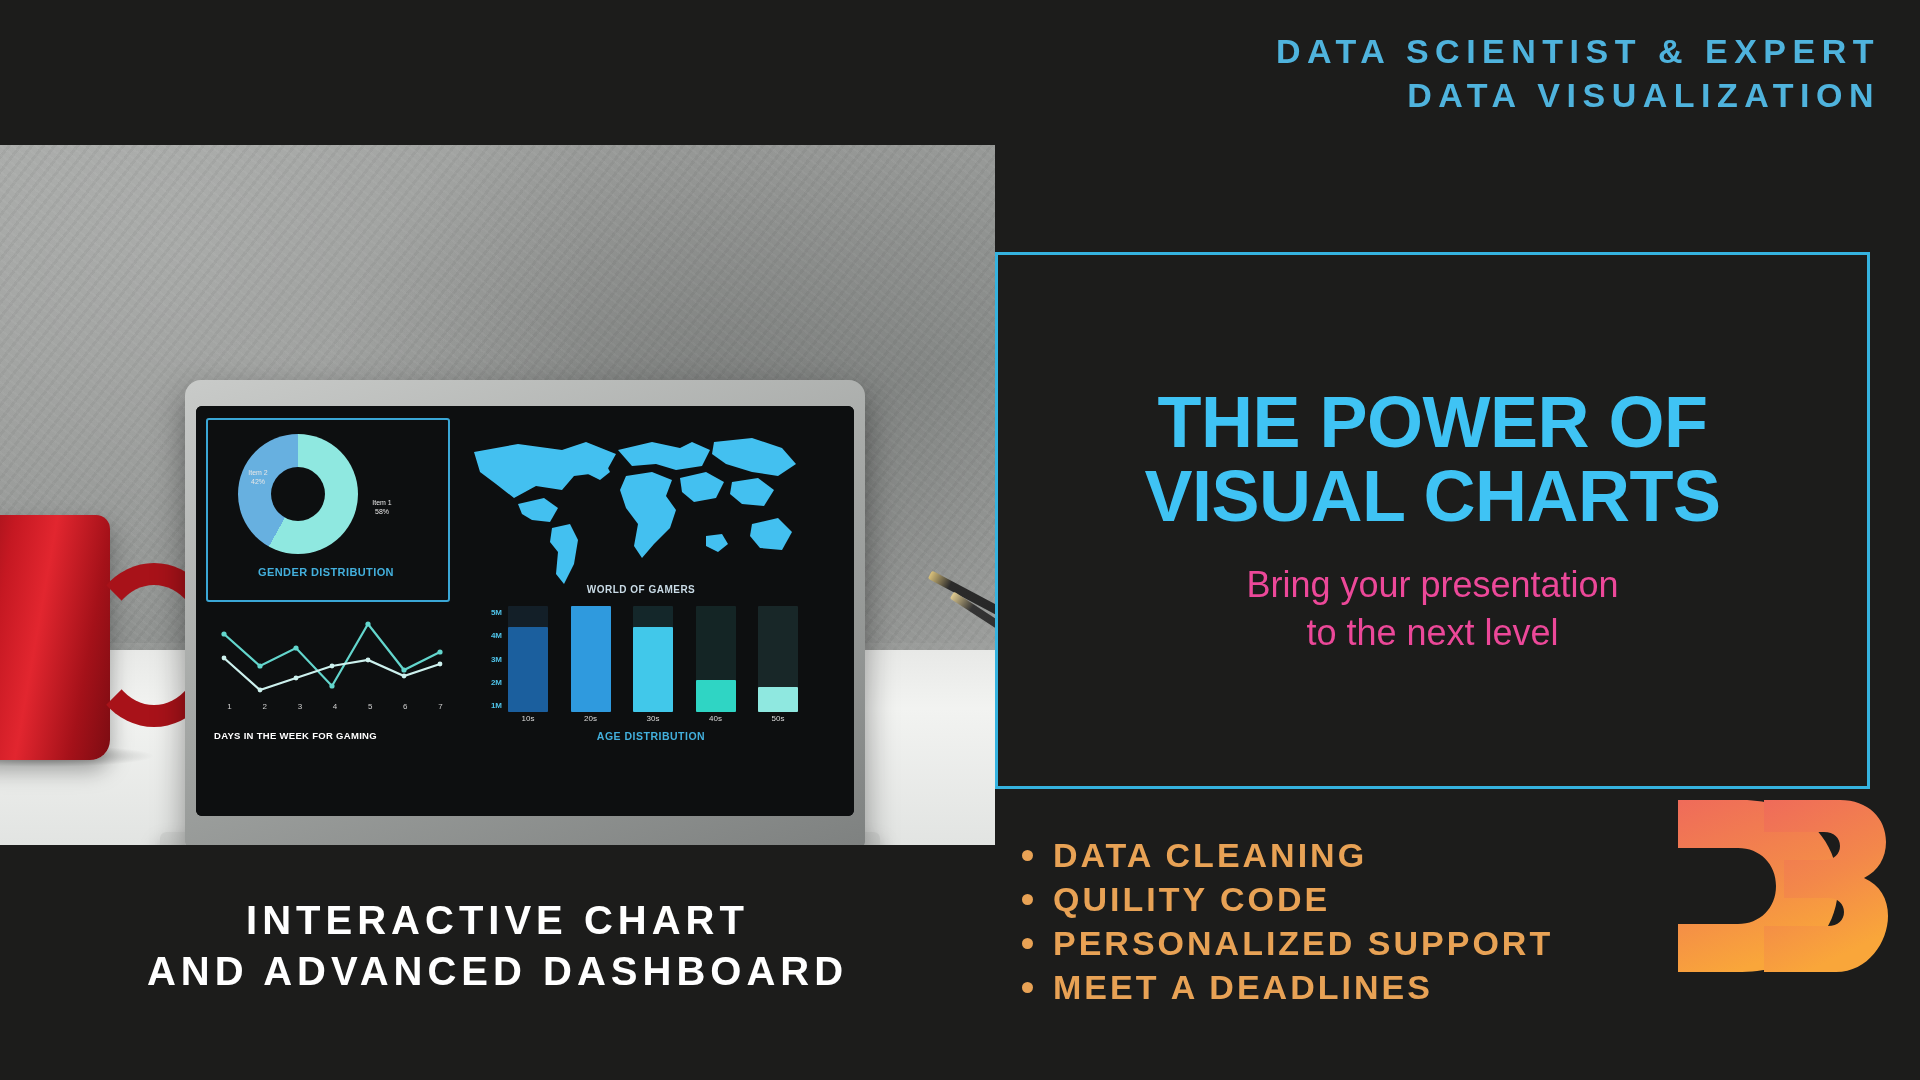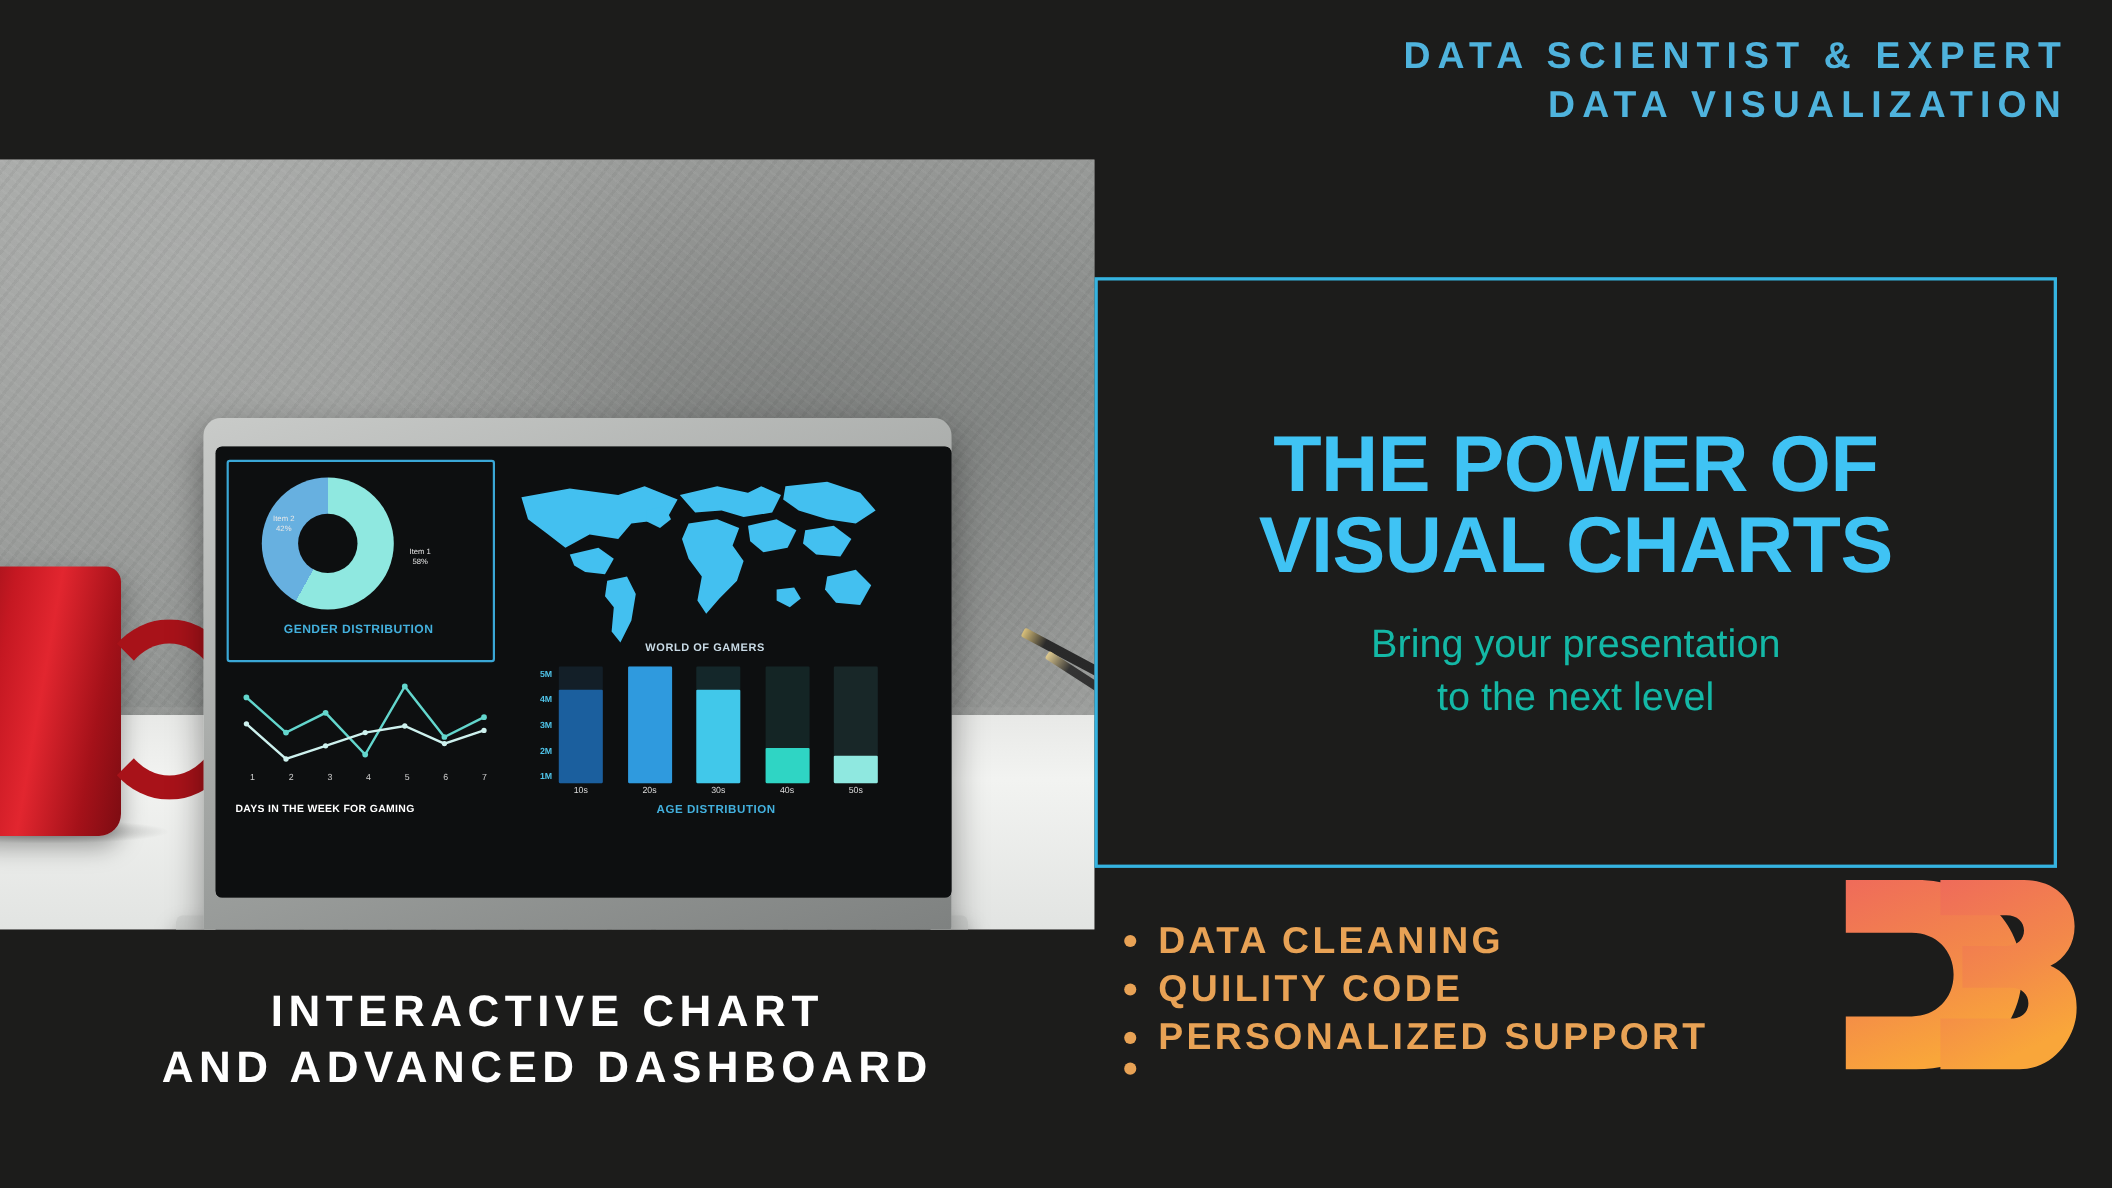--- a/index.html
+++ b/index.html
@@ -55,21 +55,21 @@
       background:linear-gradient(90deg,#e0cb90 0%,#343434 14%,#222 100%);
       transform:rotate(33deg);border-radius:2px;}
 
   
   .laptop{position:absolute;left:160px;top:235px;width:720px;height:520px;}
   .lid{position:absolute;left:25px;top:0;width:680px;height:468px;
     background:linear-gradient(160deg,#c9cbc9,#9fa2a0 55%,#7e8180);
     border-radius:16px 16px 6px 6px;padding:14px 14px 30px 14px;box-sizing:border-box;
     box-shadow:0 14px 32px rgba(0,0,0,.40);}
   .screen{position:absolute;left:36px;top:26px;width:658px;height:410px;
-    background:#0b0c0c;border-radius:6px;overflow:hidden;padding-left:11px;}
+    background:#0b0c0c;border-radius:6px;overflow:hidden;}
   .base{position:absolute;left:0;top:452px;width:720px;height:78px;
     background:linear-gradient(180deg,#cfd1cf,#b1b4b2 40%,#94` 100%);
     background:linear-gradient(180deg,#d3d5d3,#b6b9b7 45%,#9a9d9b 100%);
     border-radius:6px 6px 14px 14px;
     box-shadow:0 12px 20px rgba(0,0,0,.35);}
   .keys{position:absolute;left:36px;top:458px;width:650px;height:36px;
     background:linear-gradient(180deg,#1d1f1e,#2a2c2b);border-radius:3px;
     background-image:repeating-linear-gradient(90deg,#222 0 36px,#111 36px 40px);}
 
   
@@ -118,21 +118,21 @@
   .eyebrow{position:absolute;left:1000px;top:30px;width:880px;text-align:right;
     color:#4fb3dd;font-size:34px;font-weight:700;letter-spacing:6.5px;line-height:1.28;}
   .eyebrow div{white-space:nowrap;}
 
   .hero{position:absolute;left:995px;top:252px;width:875px;height:537px;
     border:3px solid #35b3e0;box-sizing:border-box;}
   .hero-inner{position:absolute;left:0;top:0;width:100%;height:100%;
     display:flex;flex-direction:column;align-items:center;justify-content:center;}
   .hero h1{margin:0;color:#3fc3f4;font-size:72px;line-height:1.03;font-weight:bold;
     text-align:center;letter-spacing:-.5px;}
-  .hero p{margin:28px 0 0 0;color:#14b8a6;font-size:36px;line-height:1.32;
+  .hero p{margin:28px 0 0 0;color:#ec4899;font-size:36px;line-height:1.32;
     text-align:center;font-weight:400;}
 
   .bullets{position:absolute;left:1022px;top:834px;width:720px;text-align:center;}
   .bullet{display:flex;align-items:center;color:#e8a255;font-size:34px;
     font-weight:bold;letter-spacing:3px;line-height:1.29;}
   .dot{width:11px;height:11px;border-radius:50%;background:#e8a255;
     margin-right:20px;flex:none;}
 
   .logo{position:absolute;left:1672px;top:786px;width:216px;height:200px;}
   .logo svg{width:100%;height:100%;}
@@ -306,20 +306,21 @@
       <div class="bullet">
         <span class="dot"></span>
         <span>QUILITY CODE</span>
       </div>
       <div class="bullet">
         <span class="dot"></span>
         <span>PERSONALIZED SUPPORT</span>
       </div>
       <div class="bullet">
         <span class="dot"></span>
+        <span>MEET A DEADLINES</span>
       </div>
     </div>
 
   <div class="logo">
     <svg viewBox="0 0 216 200">
       <defs>
         <linearGradient id="dg" x1="0" y1="0" x2="0.35" y2="1">
           <stop offset="0%" stop-color="#ef6b5a"></stop>
           <stop offset="55%" stop-color="#f3884a"></stop>
           <stop offset="100%" stop-color="#f9a63a"></stop>

